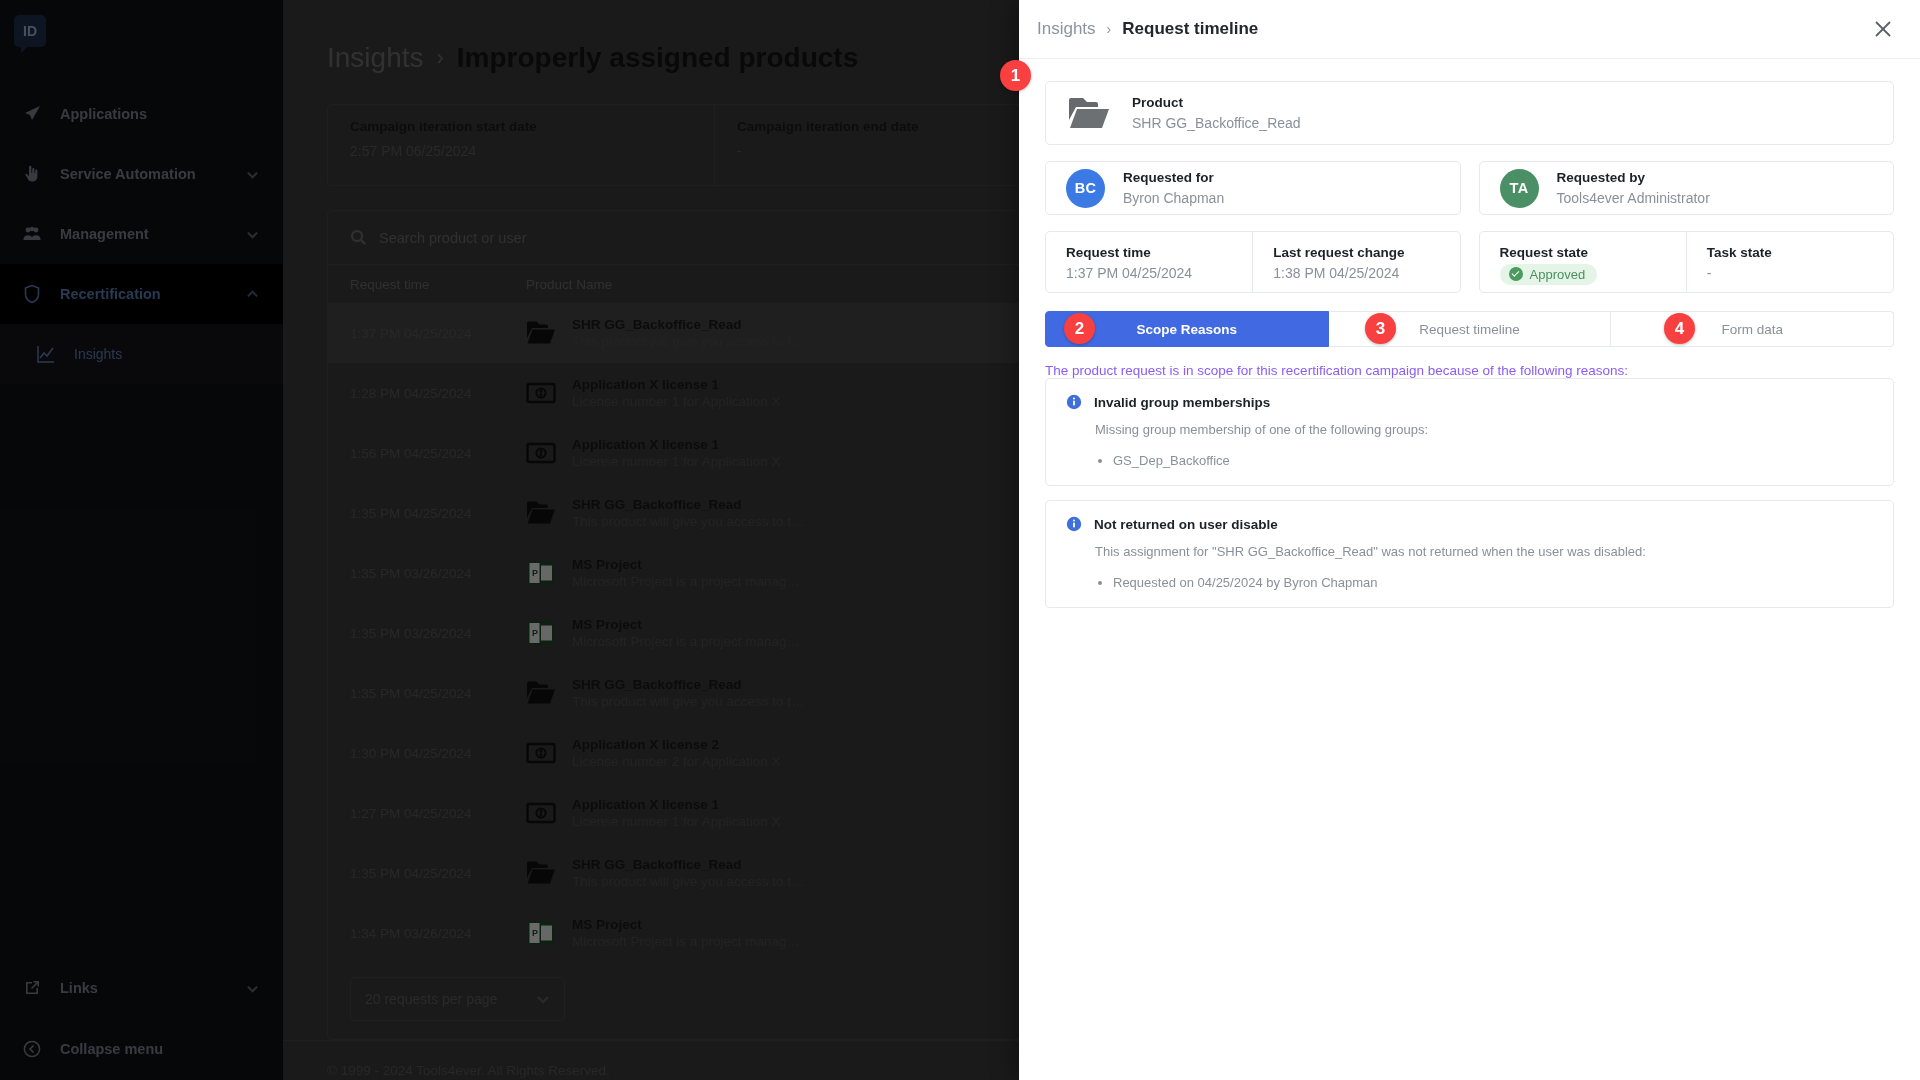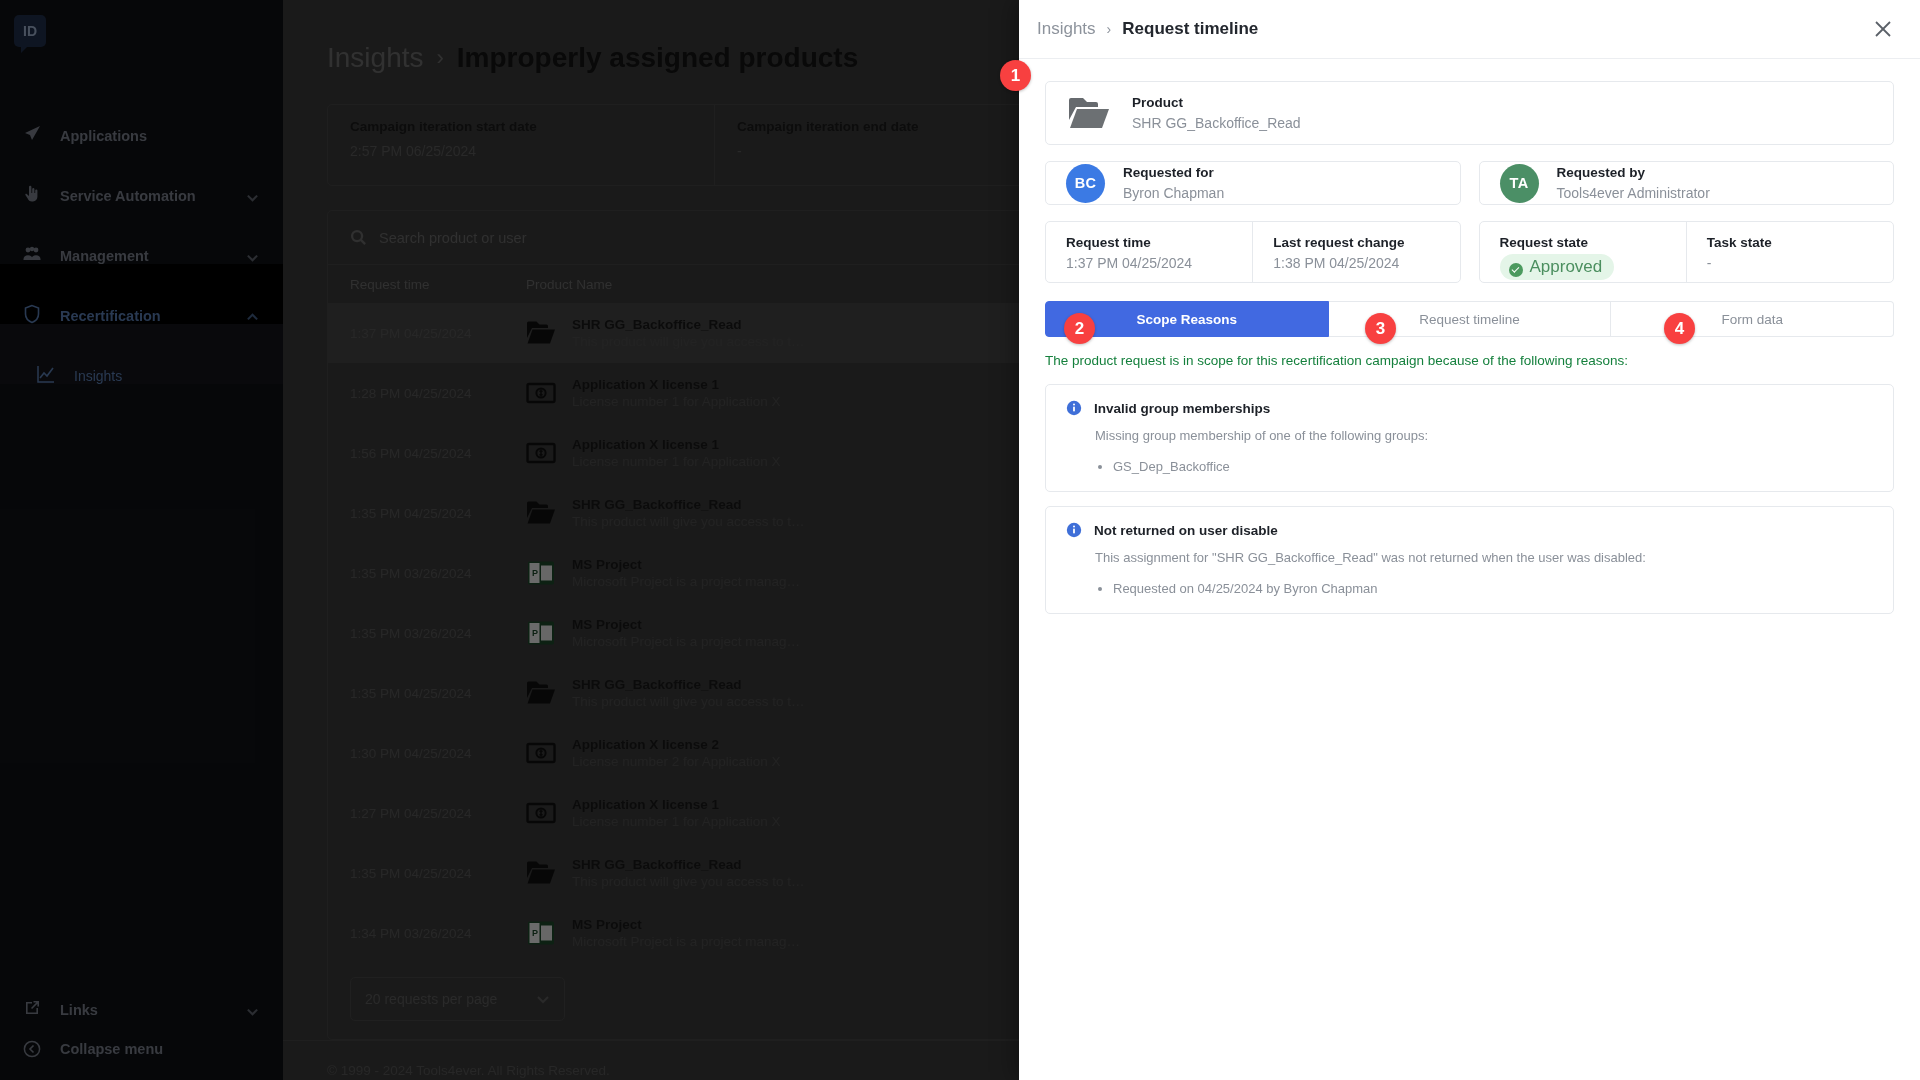--- a/index.html
+++ b/index.html
@@ -30,21 +30,21 @@
     display: flex; align-items: center; justify-content: center;
     position: relative;
   }
   .logo::after {
     content:""; position:absolute; left:7px; bottom:-6px;
     border-left: 7px solid #20304c;
     border-bottom: 7px solid transparent;
   }
   .nav { margin-top: 22px; display:flex; flex-direction: column; }
   .nav-item {
-    height: 60px; display: flex; align-items: flex-end;
+    height: 60px; display: flex; align-items: center;
     padding: 0 24px 0 22px; gap: 18px;
     font-size: 14.5px; font-weight: 600; color: #7c828e;
     position: relative;
   }
   .nav-item.sub { font-weight: 500; padding-left: 36px; font-size: 14px; }
   .nav-item.active-group { background: #000000; color: #5b7fb5; }
   .nav-item.active-sub { background: #14161c; color: #5b7fb5; }
   .nav-icon { width: 20px; height: 20px; flex-shrink:0; display:flex; align-items:center; justify-content:center; }
   .nav-icon svg { width:100%; height:100%; fill: currentColor; }
   .nav-label { flex: 1; }
@@ -132,51 +132,51 @@
   .panel-body { padding: 22px 26px 10px 26px; flex:1; overflow:hidden; }
 
   .card { border:1px solid #e6e9ed; border-radius:5px; background:#fff; }
   .card-product { display:flex; align-items:center; gap:22px; padding: 14px 22px; height: 64px; margin-bottom: 16px; }
   .folder-ico { width:42px;height:34px; flex-shrink:0;}
   .folder-ico svg{width:100%;height:100%;}
   .kv-label { font-size:13.5px; font-weight:700; color:#1d2128; }
   .kv-value { font-size:14px; color:#8a9099; margin-top:5px; }
 
   .row2 { display:flex; gap:18px; margin-bottom:16px; }
-  .card-person { flex:1; display:flex; align-items:center; gap:18px; padding: 13px 20px; height:44px; }
+  .card-person { flex:1; display:flex; align-items:center; gap:18px; padding: 13px 20px; height:54px; }
   .avatar {
     width:39px;height:39px;border-radius:50%; flex-shrink:0;
     display:flex;align-items:center;justify-content:center;
     color:#fff; font-size:14.5px; font-weight:700; letter-spacing:.3px;
   }
 
   .row3 { display:flex; gap:18px; margin-bottom:18px; }
   .card-split { flex:1; display:flex; height:62px; }
   .split-cell { flex:1; padding: 13px 20px; border-right:1px solid #e6e9ed; }
   .split-cell:last-child { border-right:none; }
   .pill-approved {
-    display:inline-flex;align-items:flex-end;gap:7px;
+    display:inline-flex;align-items:flex-start;gap:7px;
     background:#e4f5e8; color:#4b8f5f; border-radius:13px;
-    padding: 3px 12px 3px 9px; font-size:17px; margin-top:4px;
+    padding: 3px 12px 3px 9px; font-size:13px; margin-top:4px;
   }
   .chk { width:14px;height:14px;border-radius:50%;background:#4b9a5e; position:relative; flex-shrink:0;}
   .chk::after{content:"";position:absolute;left:3.6px;top:4px;width:5.5px;height:3px;border-left:1.6px solid #fff;border-bottom:1.6px solid #fff;transform:rotate(-45deg);}
   .kv-dash { font-size:14px; color:#8a9099; margin-top:5px; }
 
   .tabs { display:flex; gap:0; margin-bottom: 16px; }
   .tab {
     flex:1; height:36px; display:flex;align-items:center;justify-content:center;
     font-size:13.5px; border:1px solid #e6e9ed; border-left:none; cursor:pointer;
     color:#8a9099; background:#fff;
   }
   .tab:first-child { border-left:1px solid #e6e9ed; border-radius: 4px 0 0 4px; }
   .tab:last-child { border-radius: 0 4px 4px 0; }
   .tab.active { background:#4169e1; border-color:#4169e1; color:#fff; font-weight:700; }
 
-  .scope-intro { font-size:13.5px; color:#15803d; margin-bottom: 16px; }
+  .scope-intro { font-size:13.5px; color:#8b5cf6; }
 
   .reason-card {
     border:1px solid #e6e9ed; border-radius:5px; padding: 15px 20px 17px 20px;
     margin-bottom: 14px;
   }
   .reason-head { display:flex; align-items:center; gap:12px; }
   .info-ico { width:16px;height:16px; flex-shrink:0; }
   .info-ico svg{width:100%;height:100%;}
   .reason-title { font-size:13.5px; font-weight:700; color:#1d2128; }
   .reason-desc { font-size:13px; color:#8a9099; margin: 12px 0 0 29px; }

